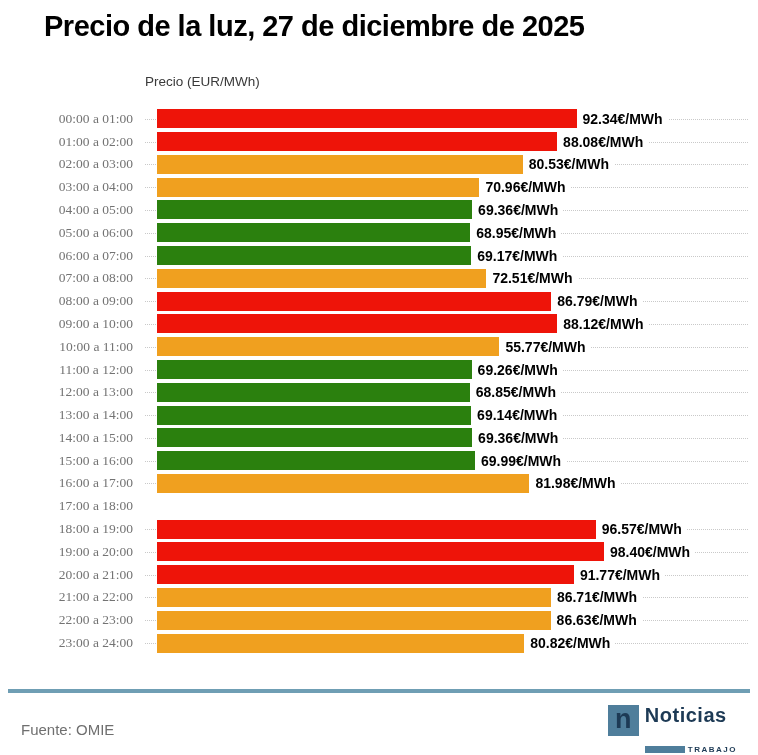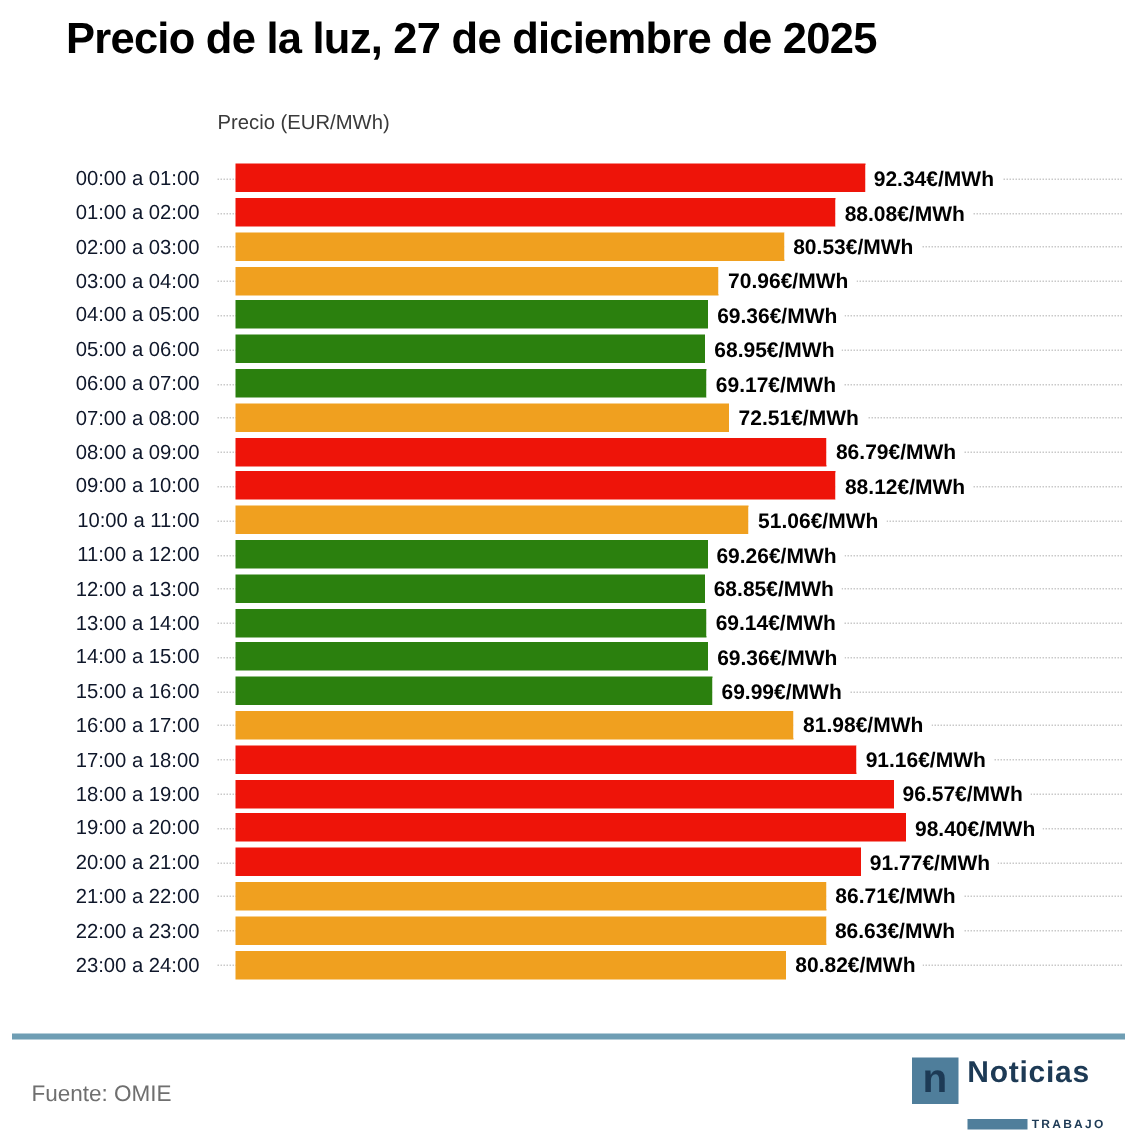--- a/index.html
+++ b/index.html
@@ -22,22 +22,23 @@
     margin: 31px 0 0 145px;
     font-size: 13.5px;
     color: #3a3a3a;
   }
   .chart { margin-top: 18px; }
   .row { height: 22.8px; display: flex; align-items: center; }
   .time {
     width: 133px; flex: none;
     text-align: right;
     font-size: 13.5px;
-    color: #0f172a;
+    color: #737373;
     white-space: nowrap;
+    font-family: Liberation Serif, serif;
   }
   .area {
     flex: 1; position: relative;
     margin-left: 12px; height: 19px;
     display: flex; align-items: center; padding-left: 12px;
   }
   .grid {
     position: absolute; left: 0; right: 10px; top: 50%;
     border-top: 1px dotted #c9c9c9;
   }
@@ -156,21 +157,21 @@
           <div class="grid"></div>
           <div class="bar" style="width: 400.3px; background: rgb(238, 20, 9);"></div>
           <div class="val">88.12€/MWh</div>
         </div>
       </div>
       <div class="row">
         <div class="time">10:00 a 11:00</div>
         <div class="area">
           <div class="grid"></div>
           <div class="bar" style="width: 342.4px; background: rgb(240, 160, 31);"></div>
-          <div class="val">51.06€/MWh</div>
+          <div class="val">55.77€/MWh</div>
         </div>
       </div>
       <div class="row">
         <div class="time">11:00 a 12:00</div>
         <div class="area">
           <div class="grid"></div>
           <div class="bar" style="width: 314.6px; background: rgb(43, 128, 14);"></div>
           <div class="val">69.26€/MWh</div>
         </div>
       </div>
@@ -209,25 +210,20 @@
       <div class="row">
         <div class="time">16:00 a 17:00</div>
         <div class="area">
           <div class="grid"></div>
           <div class="bar" style="width: 372.4px; background: rgb(240, 160, 31);"></div>
           <div class="val">81.98€/MWh</div>
         </div>
       </div>
       <div class="row">
         <div class="time">17:00 a 18:00</div>
-        <div class="area">
-          <div class="grid"></div>
-          <div class="bar" style="width: 414.1px; background: rgb(238, 20, 9);"></div>
-          <div class="val">91.16€/MWh</div>
-        </div>
       </div>
       <div class="row">
         <div class="time">18:00 a 19:00</div>
         <div class="area">
           <div class="grid"></div>
           <div class="bar" style="width: 438.7px; background: rgb(238, 20, 9);"></div>
           <div class="val">96.57€/MWh</div>
         </div>
       </div>
       <div class="row">

